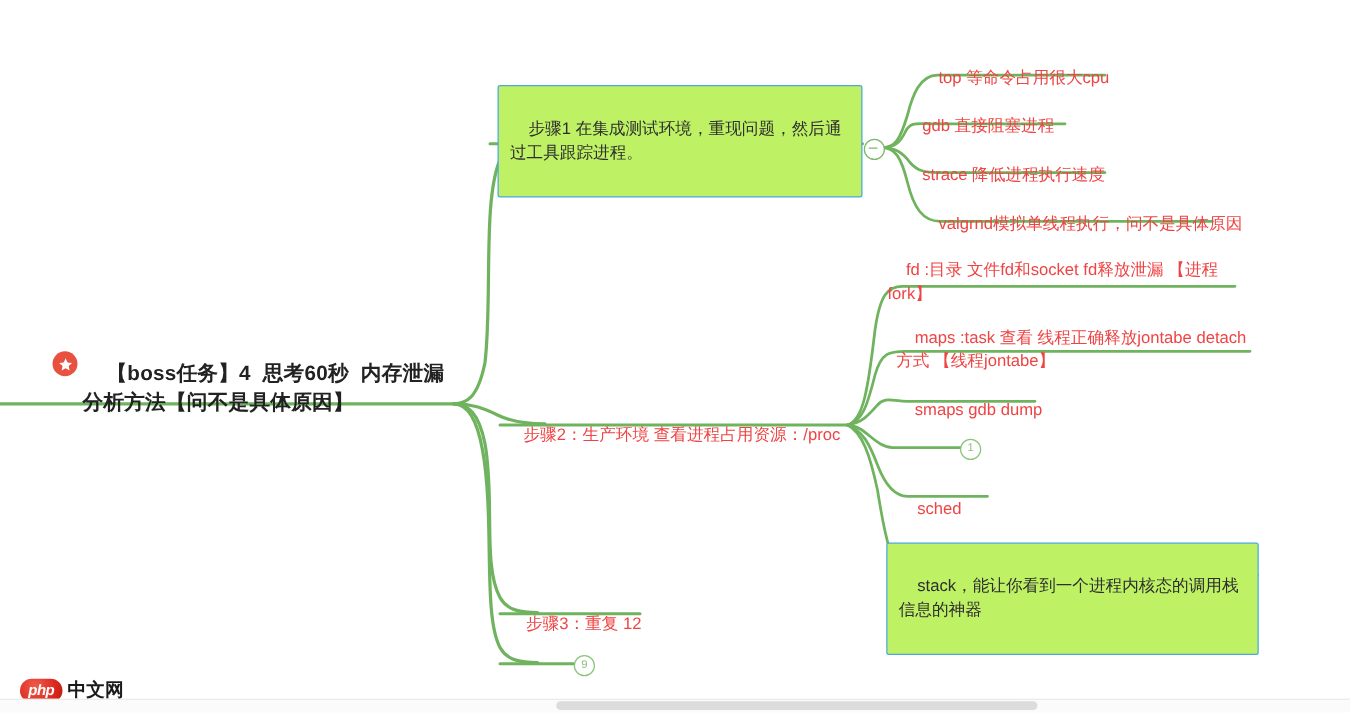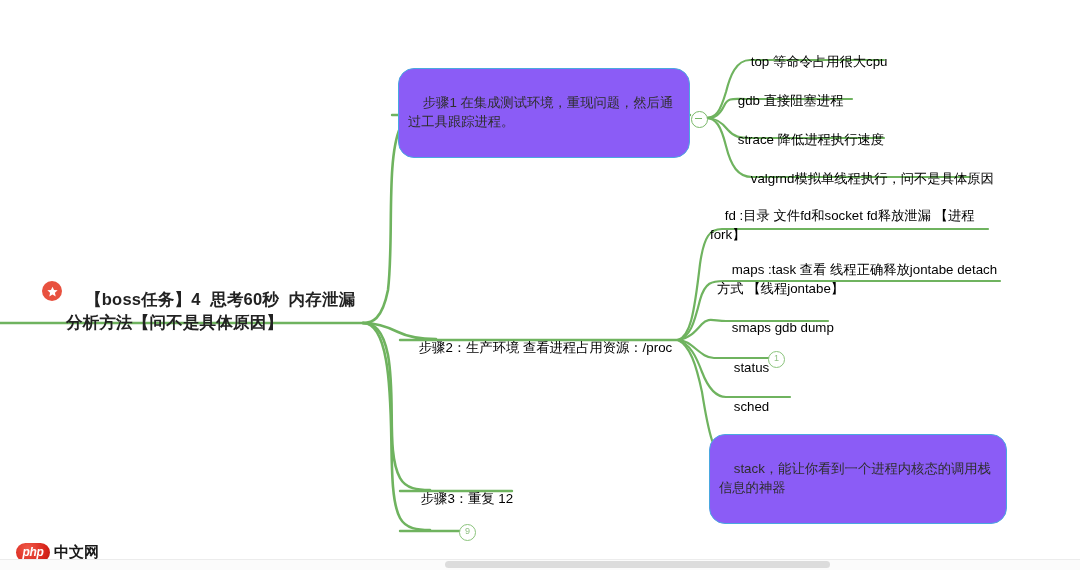--- a/index.html
+++ b/index.html
@@ -47,28 +47,28 @@
     background: #e8513f;
     display: flex;
     align-items: center;
     justify-content: center;
   }
   .root-star svg { display:block; }
 
   
   .leaf {
     font-size: 13.3px;
-    color: #000000;
+    color: #ef4444;
   }
 
   
   .boxed {
     border: 1.6px solid #4aa8e0;
-    border-radius: 16px;
-    background: #8b5cf6;
+    border-radius: 2px;
+    background: #bef264;
     padding: 7px 9px 8px 9px;
     font-size: 13.3px;
     color: #2e2e2e;
   }
 
   
   .badge {
     position: absolute;
     width: 15px; height: 15px;
     border-radius: 50%;
@@ -227,23 +227,20 @@
 
   <div class="node leaf" style="left:710px; top:189px; width:268px;">
     <span>fd :目录 文件fd和socket fd释放泄漏 【进程fork】</span>
   </div>
   <div class="node leaf" style="left:717px; top:243px; width:288px;">
     <span>maps :task 查看 线程正确释放jontabe detach方式 【线程jontabe】</span>
   </div>
   <div class="node leaf" style="left:717px; top:301px; width:260px;">
     <span>smaps gdb dump</span>
   </div>
-  <div class="node leaf" style="left:719px; top:341px; width:200px;">
-    <span>status</span>
-  </div>
   <div class="badge" style="left:768px; top:351px;">1</div>
   <div class="node leaf" style="left:719px; top:380px; width:200px;">
     <span>sched</span>
   </div>
   <div class="node boxed" style="left:709px; top:410px; width:298px;margin-top:24px;">
     <span>stack，能让你看到一个进程内核态的调用栈信息的神器</span>
   </div>
 
   <div class="node leaf" style="left:406px; top:472px; width:220px;">
     <span>步骤3：重复 12</span>

